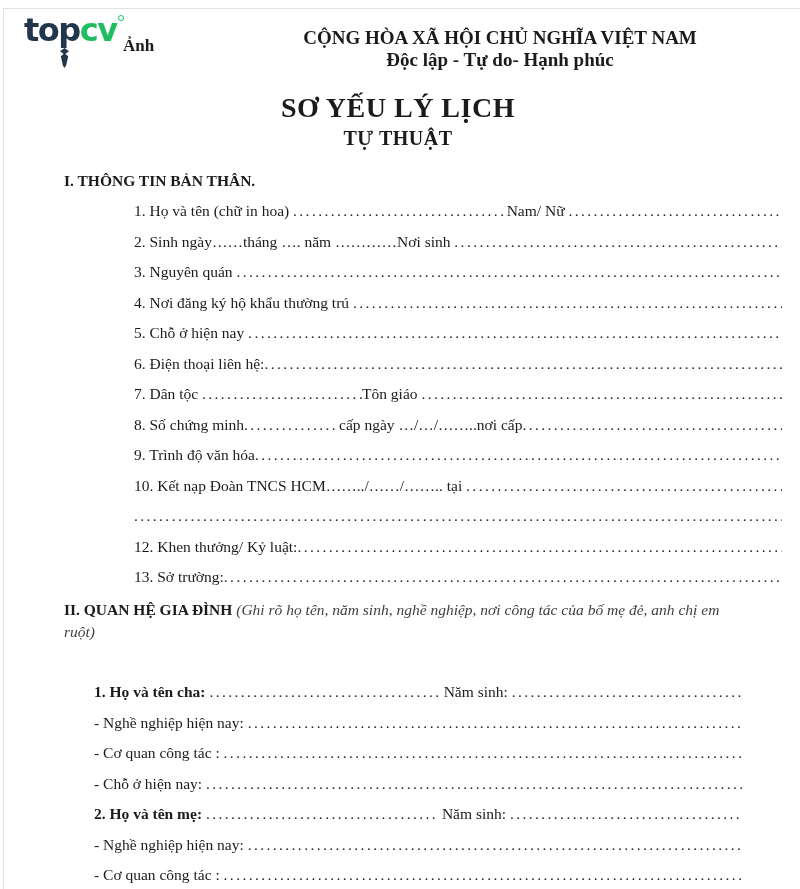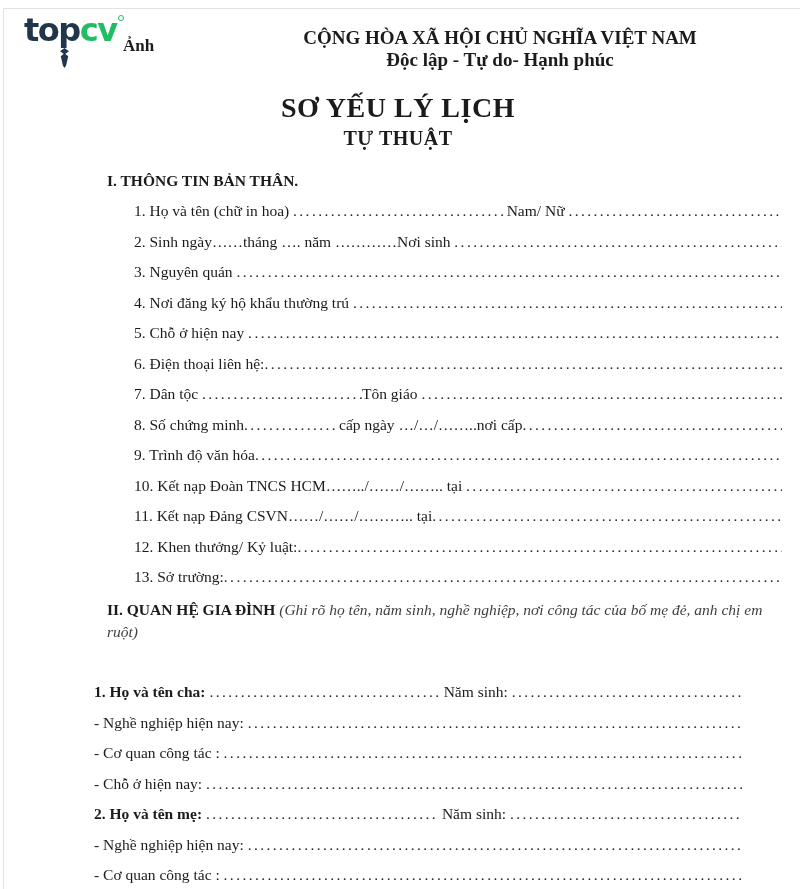--- a/index.html
+++ b/index.html
@@ -24,21 +24,21 @@
   .photo-label{position:absolute;left:123px;top:36px;font-weight:bold;font-size:17px;}
 
   .motto{position:absolute;left:295px;top:27px;width:410px;text-align:center;
          font-weight:bold;font-size:19px;line-height:22px;}
 
   .doc-title{position:absolute;left:0;top:92px;width:796px;text-align:center;
              font-weight:bold;font-size:28px;letter-spacing:.5px;}
   .doc-subtitle{position:absolute;left:0;top:127px;width:796px;text-align:center;
                 font-weight:bold;font-size:20px;letter-spacing:.5px;}
 
-  .sec-head{font-weight:bold;font-size:15.5px;margin-left:43px;}
+  .sec-head{font-weight:bold;font-size:15.5px;}
   #sec1-head{position:absolute;left:64px;top:172px;}
   #sec2-head{position:absolute;left:64px;top:599px;width:672px;line-height:22px;}
   #sec2-head .note{font-weight:normal;font-style:italic;color:#3f3f3f;font-size:15.5px;}
 
   .rows{position:absolute;left:94px;width:648px;}
   #rows1{top:196px;margin-left:40px;}
   #rows2{top:677px;text-align:center;}
   .row{display:flex;align-items:baseline;height:30.5px;line-height:30.5px;
        font-size:15.5px;}
   .row .txt{white-space:pre;flex:0 0 auto;}
@@ -115,21 +115,20 @@
     </div>
     <div class="row">
       <span class="txt">9. Trình độ văn hóa</span>
       <span class="lead flex">............................................................................................................................................................................................................................</span>
     </div>
     <div class="row">
       <span class="txt">10. Kết nạp Đoàn TNCS HCM……../……/…….. tại </span>
       <span class="lead flex">............................................................................................................................................................................................................................</span>
     </div>
     <div class="row">
-      <span class="txt">11. Kết nạp Đảng CSVN……/……/……….. tại</span>
       <span class="lead flex">............................................................................................................................................................................................................................</span>
     </div>
     <div class="row">
       <span class="txt">12. Khen thưởng/ Kỷ luật:</span>
       <span class="lead flex">............................................................................................................................................................................................................................</span>
     </div>
     <div class="row">
       <span class="txt">13. Sở trường:</span>
       <span class="lead flex">............................................................................................................................................................................................................................</span>
     </div>

